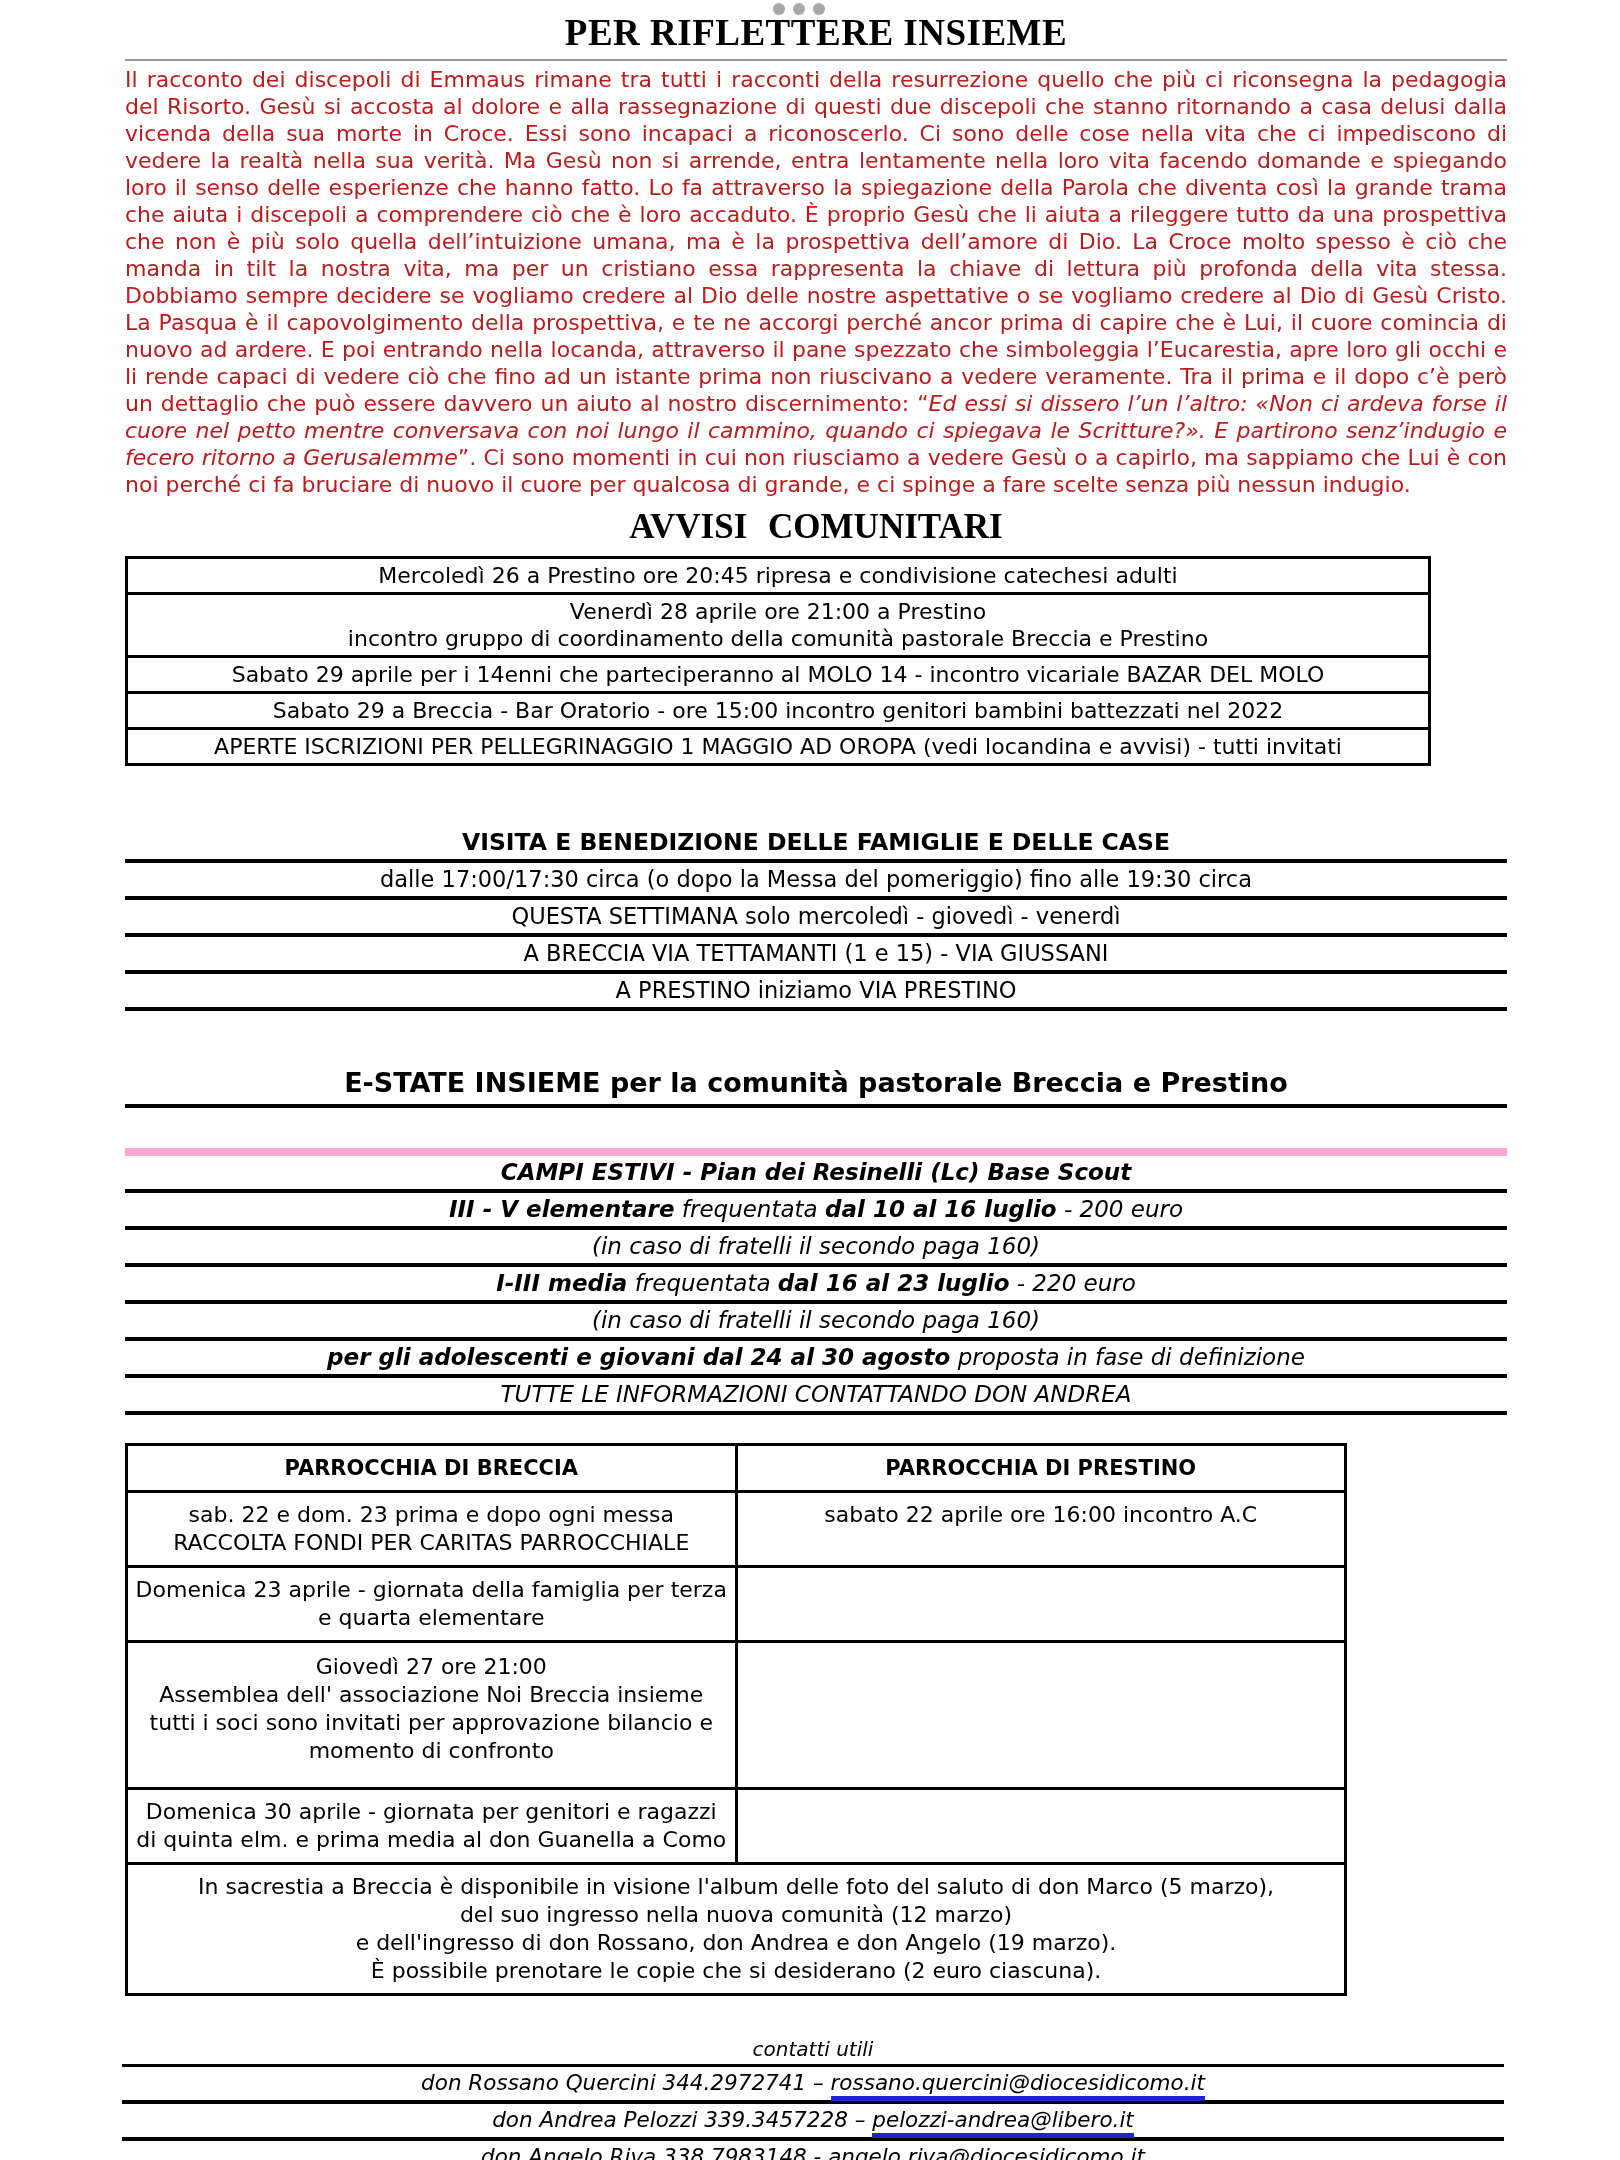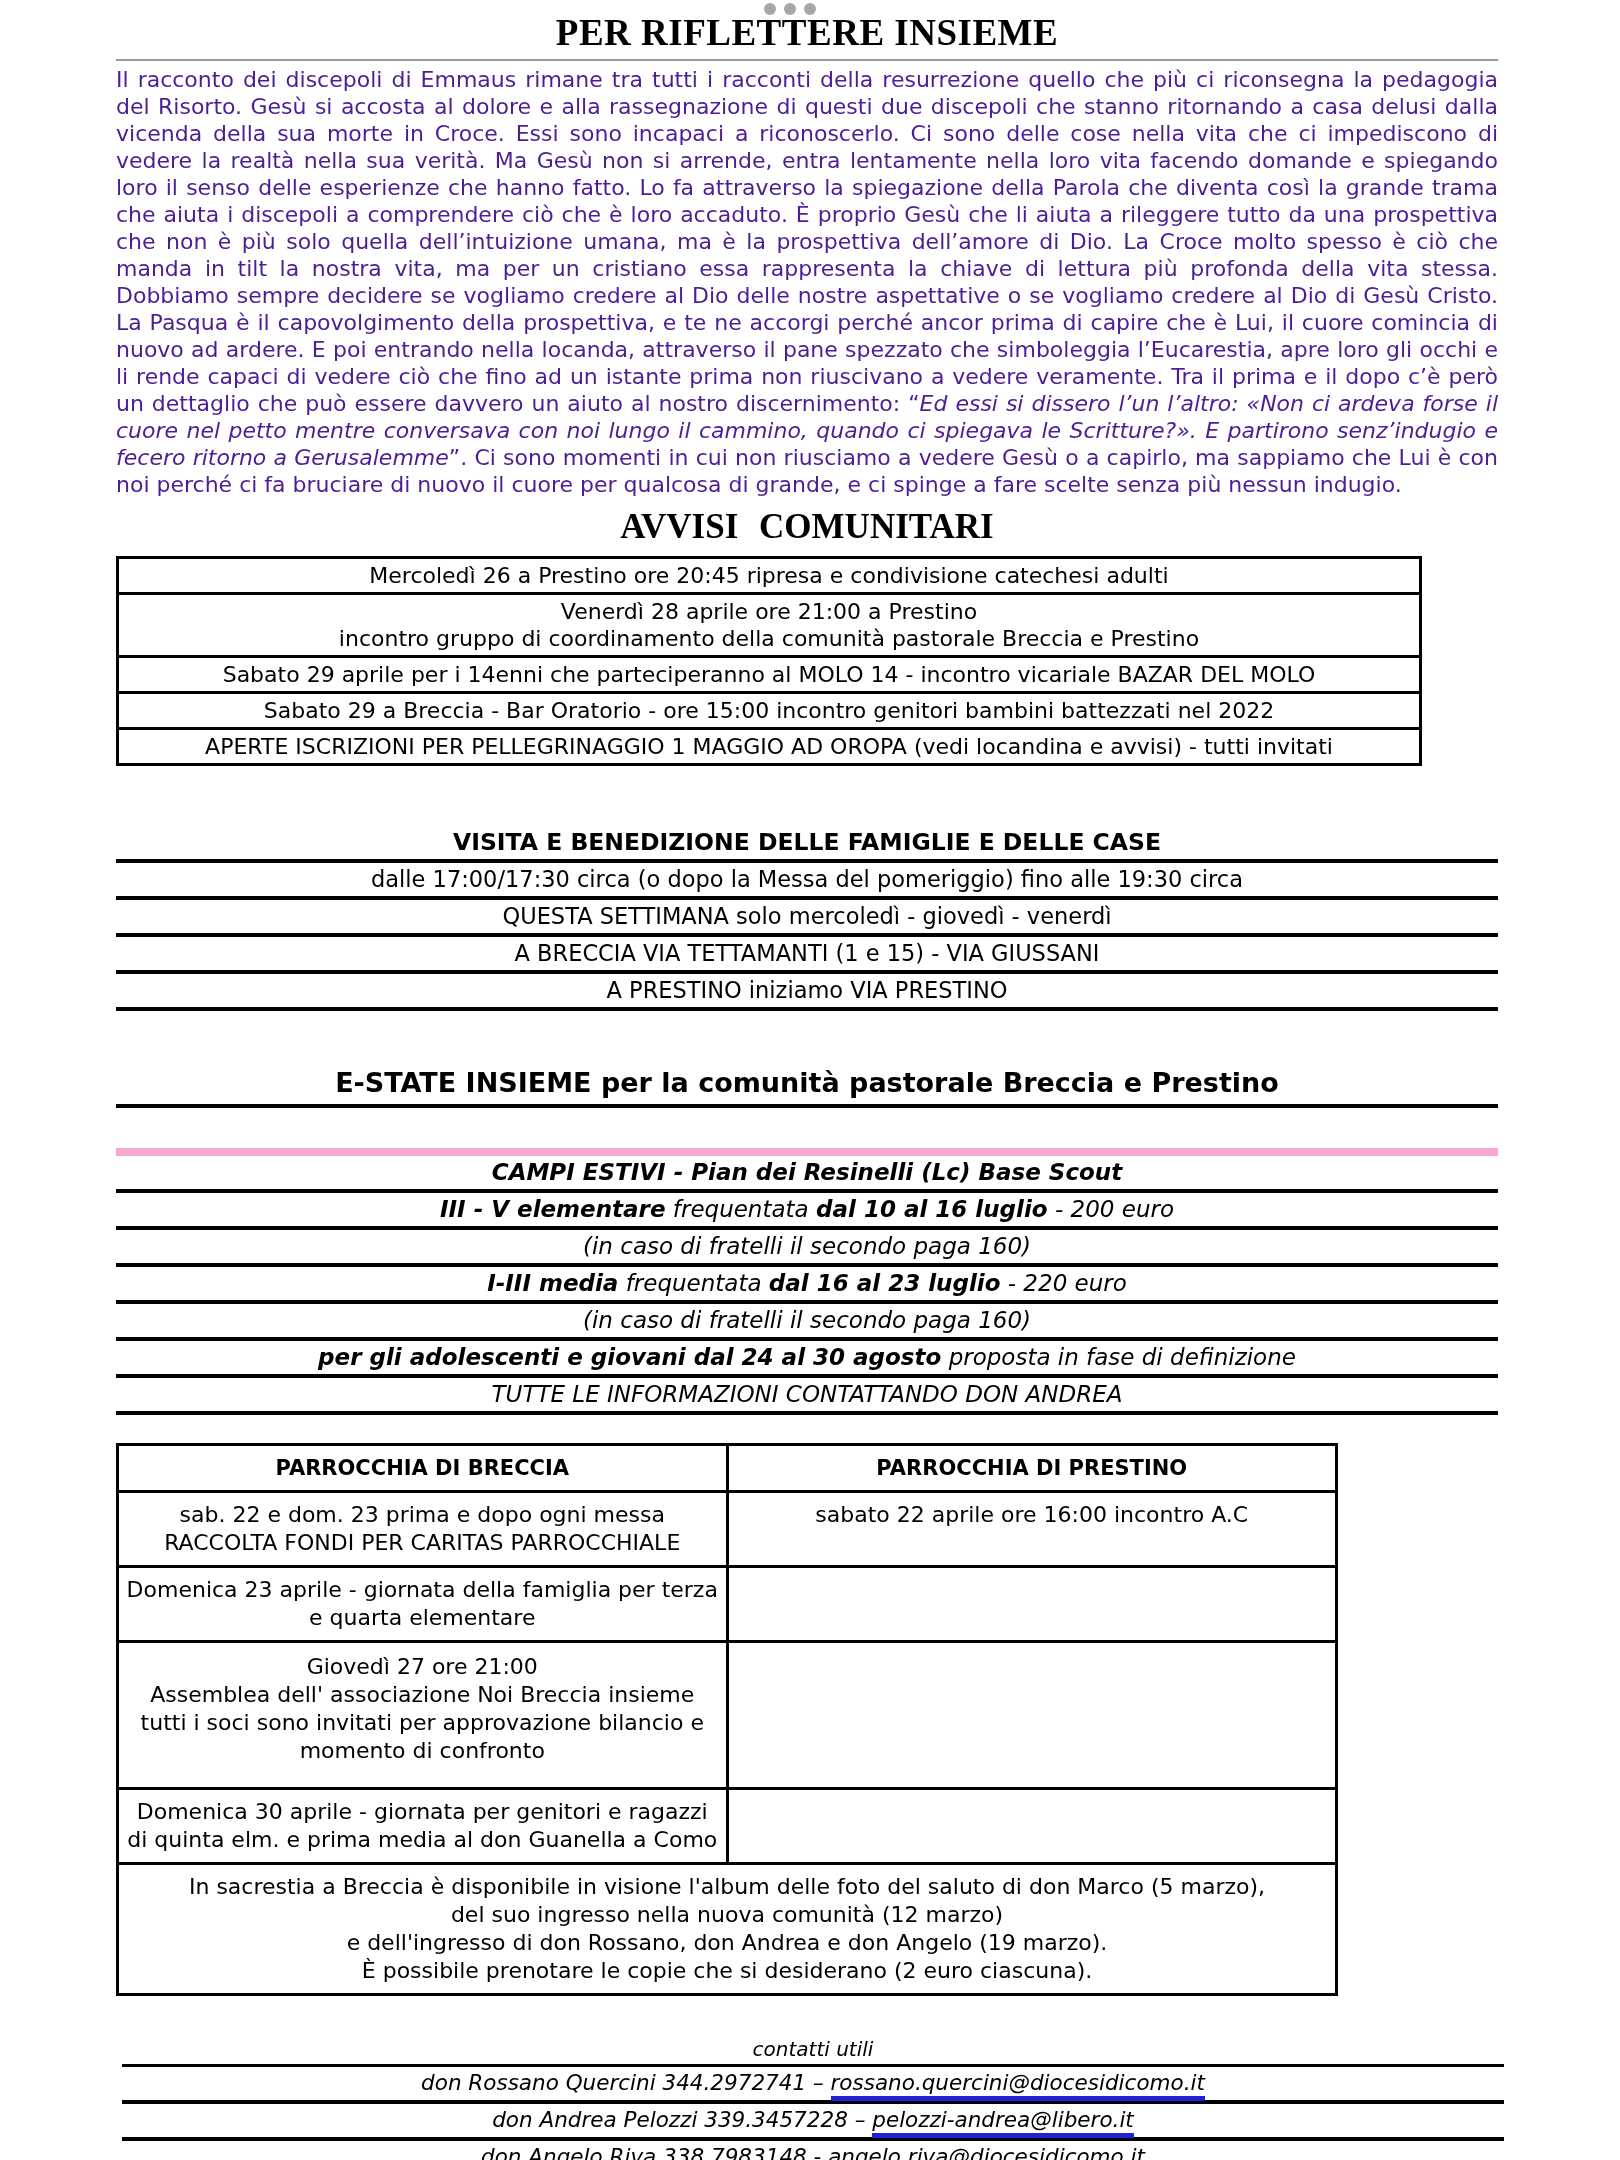--- a/index.html
+++ b/index.html
@@ -1,35 +1,35 @@
 <!DOCTYPE html>
 <html><head>
 <meta charset="utf-8">
 <style>
   * { margin:0; padding:0; box-sizing:border-box; }
   html,body { background:#fff; }
   body {
     width:1620px; height:2160px; position:relative; overflow:hidden;
     font-family:"DejaVu Sans", sans-serif; color:#000;
   }
-  .page { position:absolute; left:116px; top:0; width:1382px; }
+  .page { position:absolute; left:125px; top:0; width:1382px; }
 
   .dots { position:absolute; top:3px; left:648px; display:flex; gap:8px; }
   .dots i { width:12px; height:12px; border-radius:50%; background:#a8a8a8; display:block; }
 
   .main-title {
     margin-top:12px; text-align:center;
     font-family:"Liberation Serif", serif; font-weight:bold;
     font-size:37px; line-height:42px; letter-spacing:0.5px;
   }
   .title-divider { border-top:2px solid #9a9a9a; margin-top:5px; }
 
   .reflection {
     margin-top:5px; font-size:22px; line-height:27px;
-    text-align:justify; color:#4c1d95;
+    text-align:justify; color:#b91c1c;
   }
   .reflection .it { font-style:italic; }
 
   .avvisi-title {
     margin-top:9px; text-align:center;
     font-family:"Liberation Serif", serif; font-weight:bold;
     font-size:35px; line-height:40px; word-spacing:12px;
   }
 
   table.avvisi {

